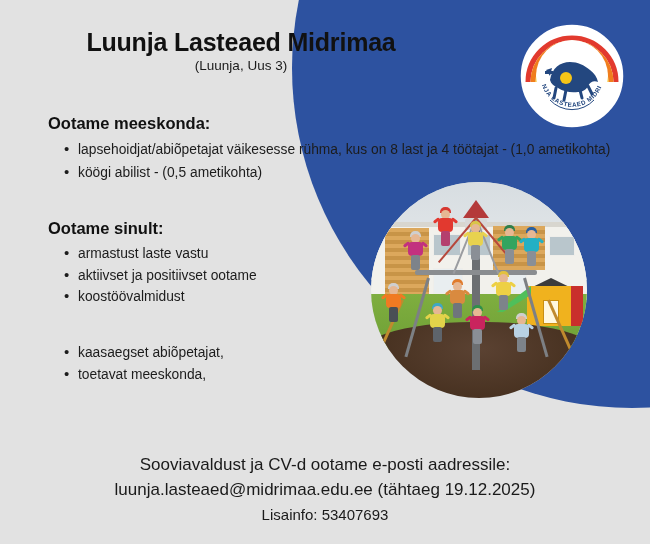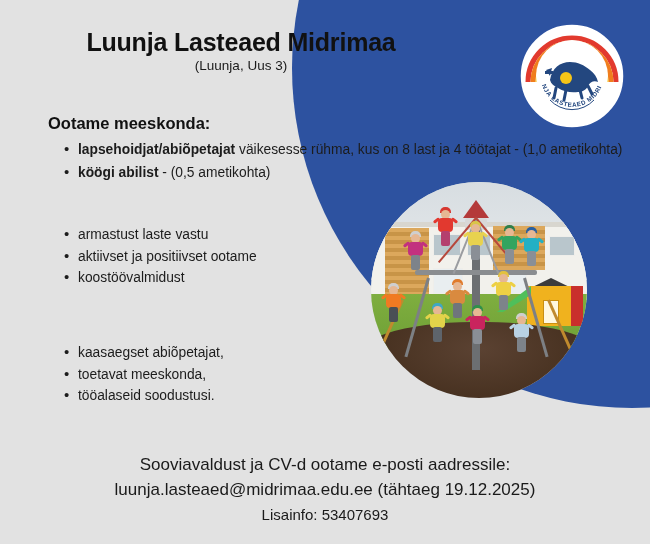--- a/index.html
+++ b/index.html
@@ -92,21 +92,21 @@
   }
   .sec{position:absolute;}
   .sec-head{font-size:16.5px;font-weight:bold;color:#111;}
   ul.b{margin:6px 0 0 0;padding:0 0 0 30px;list-style:none;}
   ul.b li{
     position:relative;font-size:13.8px;color:#1c1c1c;line-height:19.5px;margin-bottom:2px;
   }
   ul.b li::before{
     content:"•";position:absolute;left:-14px;top:-1px;font-size:15px;color:#1c1c1c;
   }
-  ul.b li b{font-weight:bold;}
+  ul.b li b{font-weight:normal;}
   .sec1{left:48px;top:114px;}
   .sec1 ul.b li{line-height:21px;}
   .sec2{left:48px;top:219px;}
   .sec3{left:48px;top:337px;}
 
   .footer{
     position:absolute;left:0;top:452px;width:650px;text-align:center;z-index:6;
   }
   .footer .fl{font-size:17px;color:#1a1a1a;line-height:25px;}
   .footer .fl.small{font-size:15px;}
@@ -280,32 +280,32 @@
         <li>
           <b>lapsehoidjat/abiõpetajat</b><span> väikesesse rühma, kus on 8 last ja 4 töötajat - (1,0 ametikohta)</span>
         </li>
         <li>
           <b>köögi abilist</b><span> - (0,5 ametikohta)</span>
         </li>
       </ul>
     </div>
 
     <div class="sec sec2">
+      <div class="sec-head">Ootame sinult:</div>
       <ul class="b">
         <li><span>armastust laste vastu</span></li>
         <li><span>aktiivset ja positiivset ootame</span></li>
         <li><span>koostöövalmidust</span></li>
       </ul>
     </div>
 
     <div class="sec sec3">
       <ul class="b">
         <li><span>kaasaegset abiõpetajat,</span></li>
         <li><span>toetavat meeskonda,</span></li>
-        <li><span>tööalaseid soodustusi.</span></li>
       </ul>
     </div>
 
     <div class="footer">
       <div class="fl">Sooviavaldust ja CV-d ootame e-posti aadressile:</div>
       <div class="fl">luunja.lasteaed@midrimaa.edu.ee (tähtaeg 19.12.2025)</div>
       <div class="fl small">Lisainfo: 53407693</div>
     </div>
   </div>
 </div>

